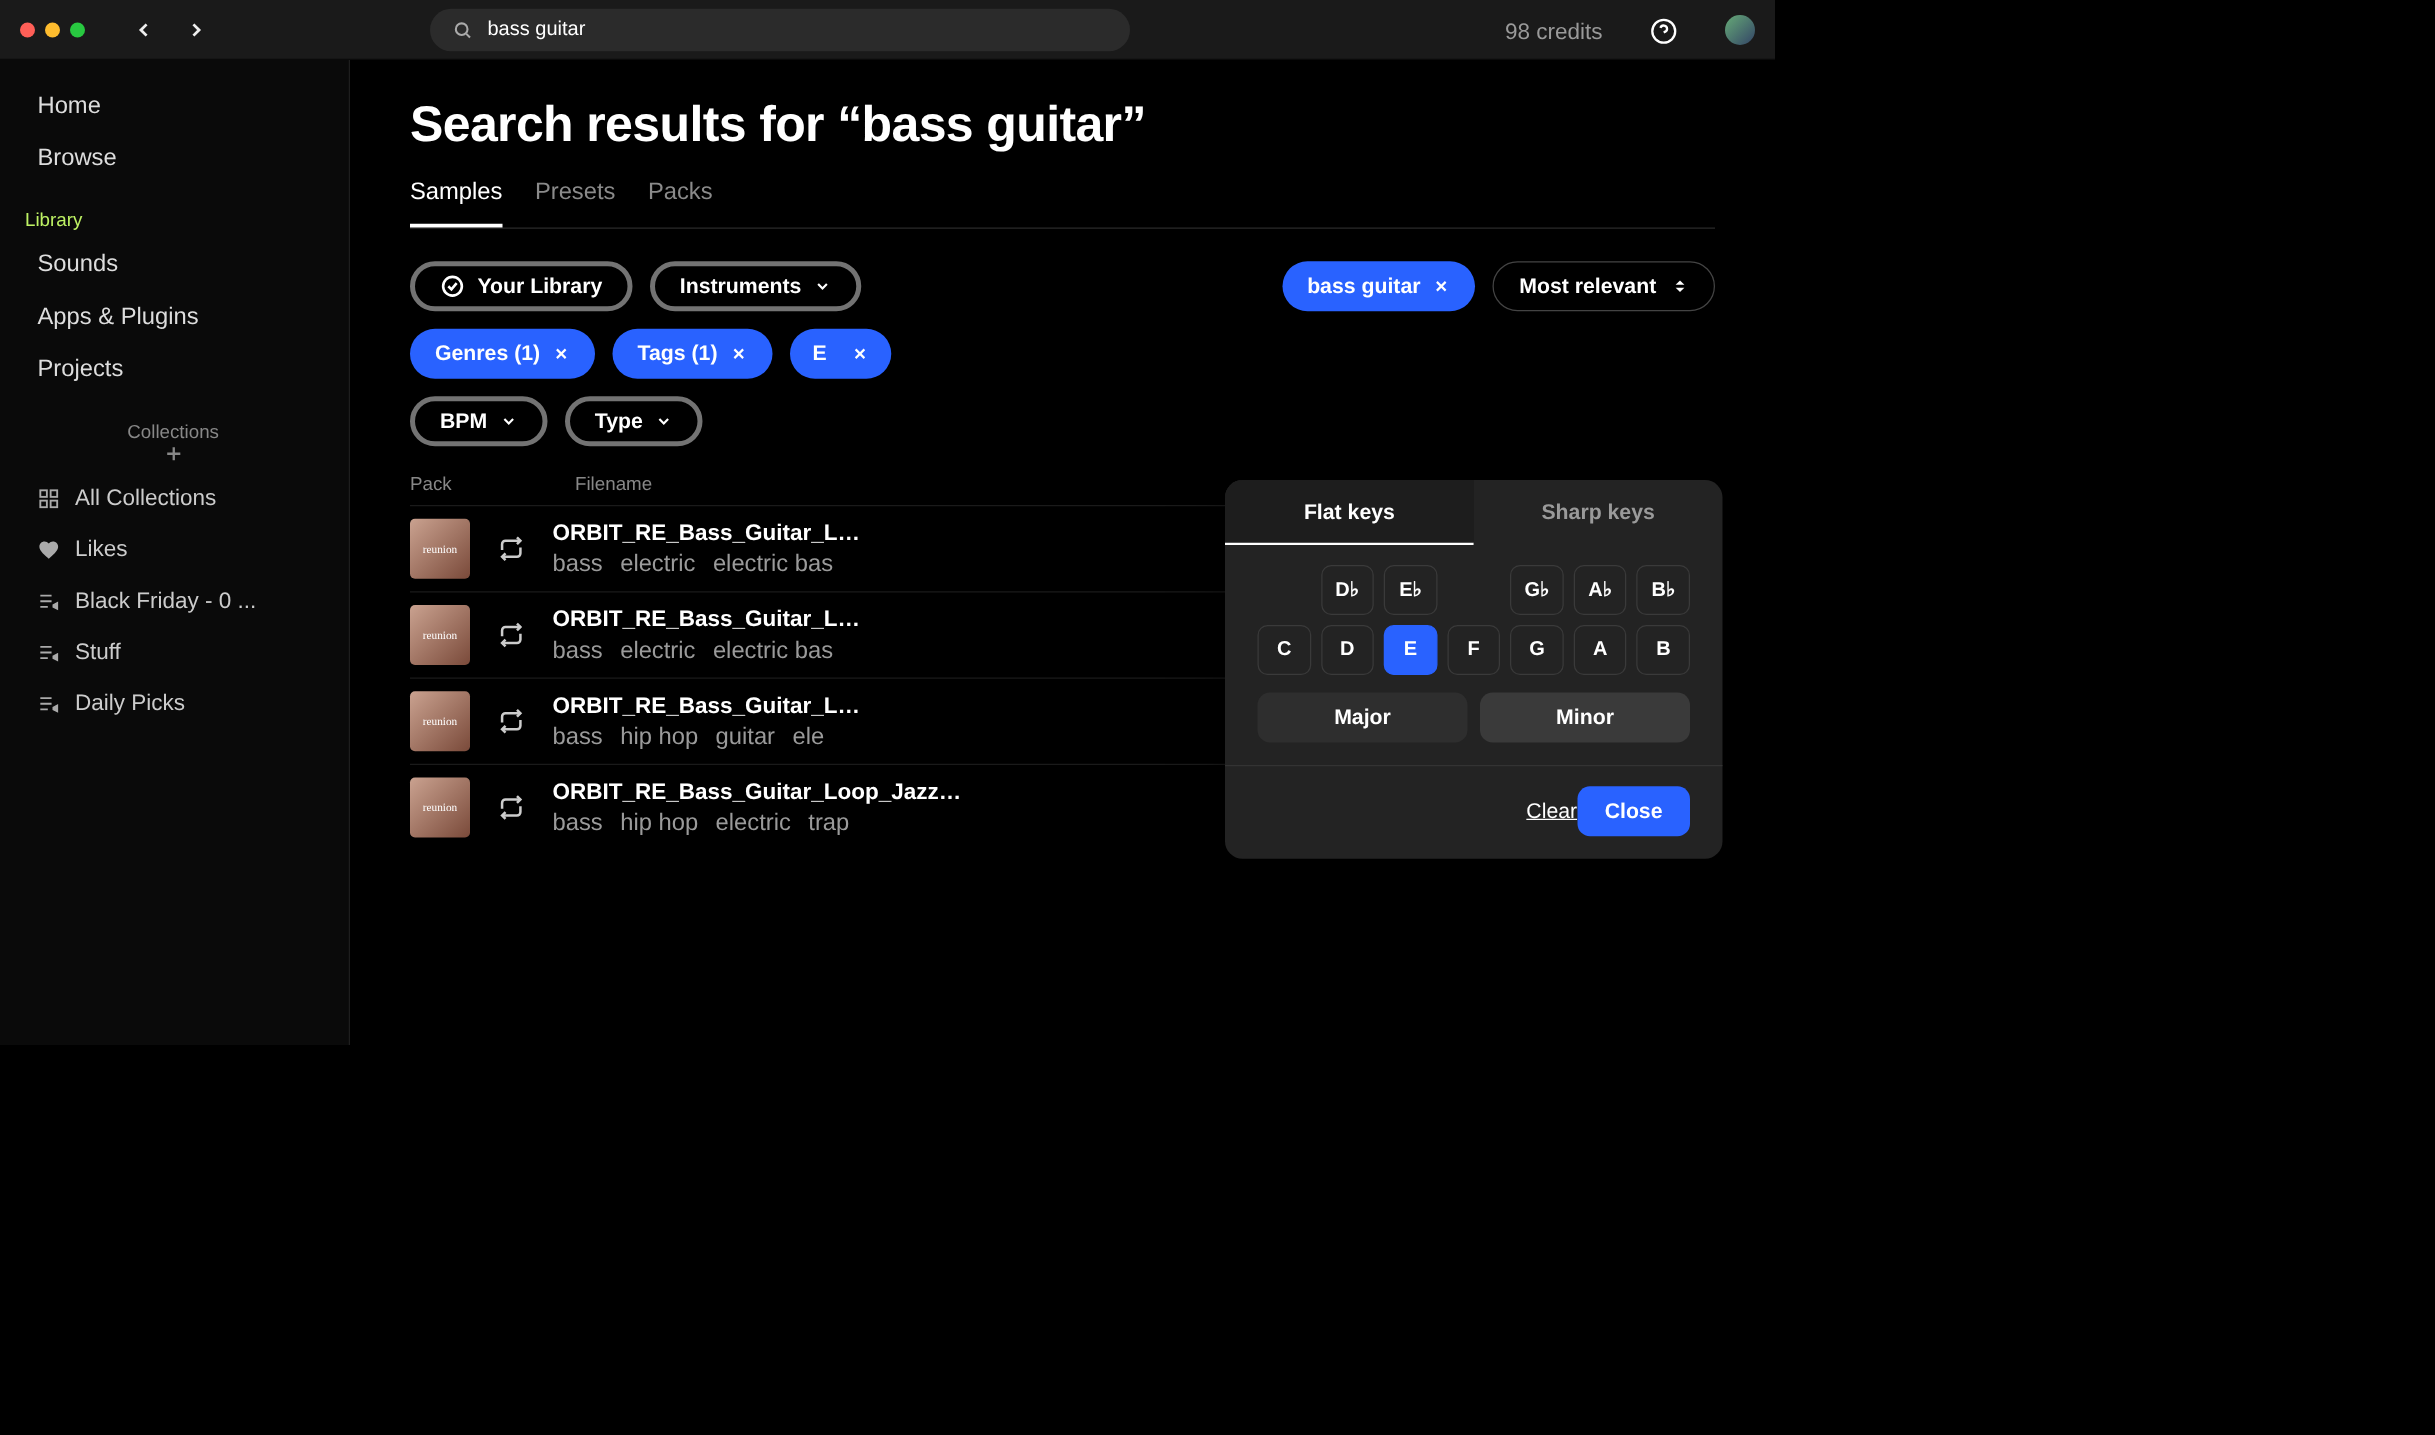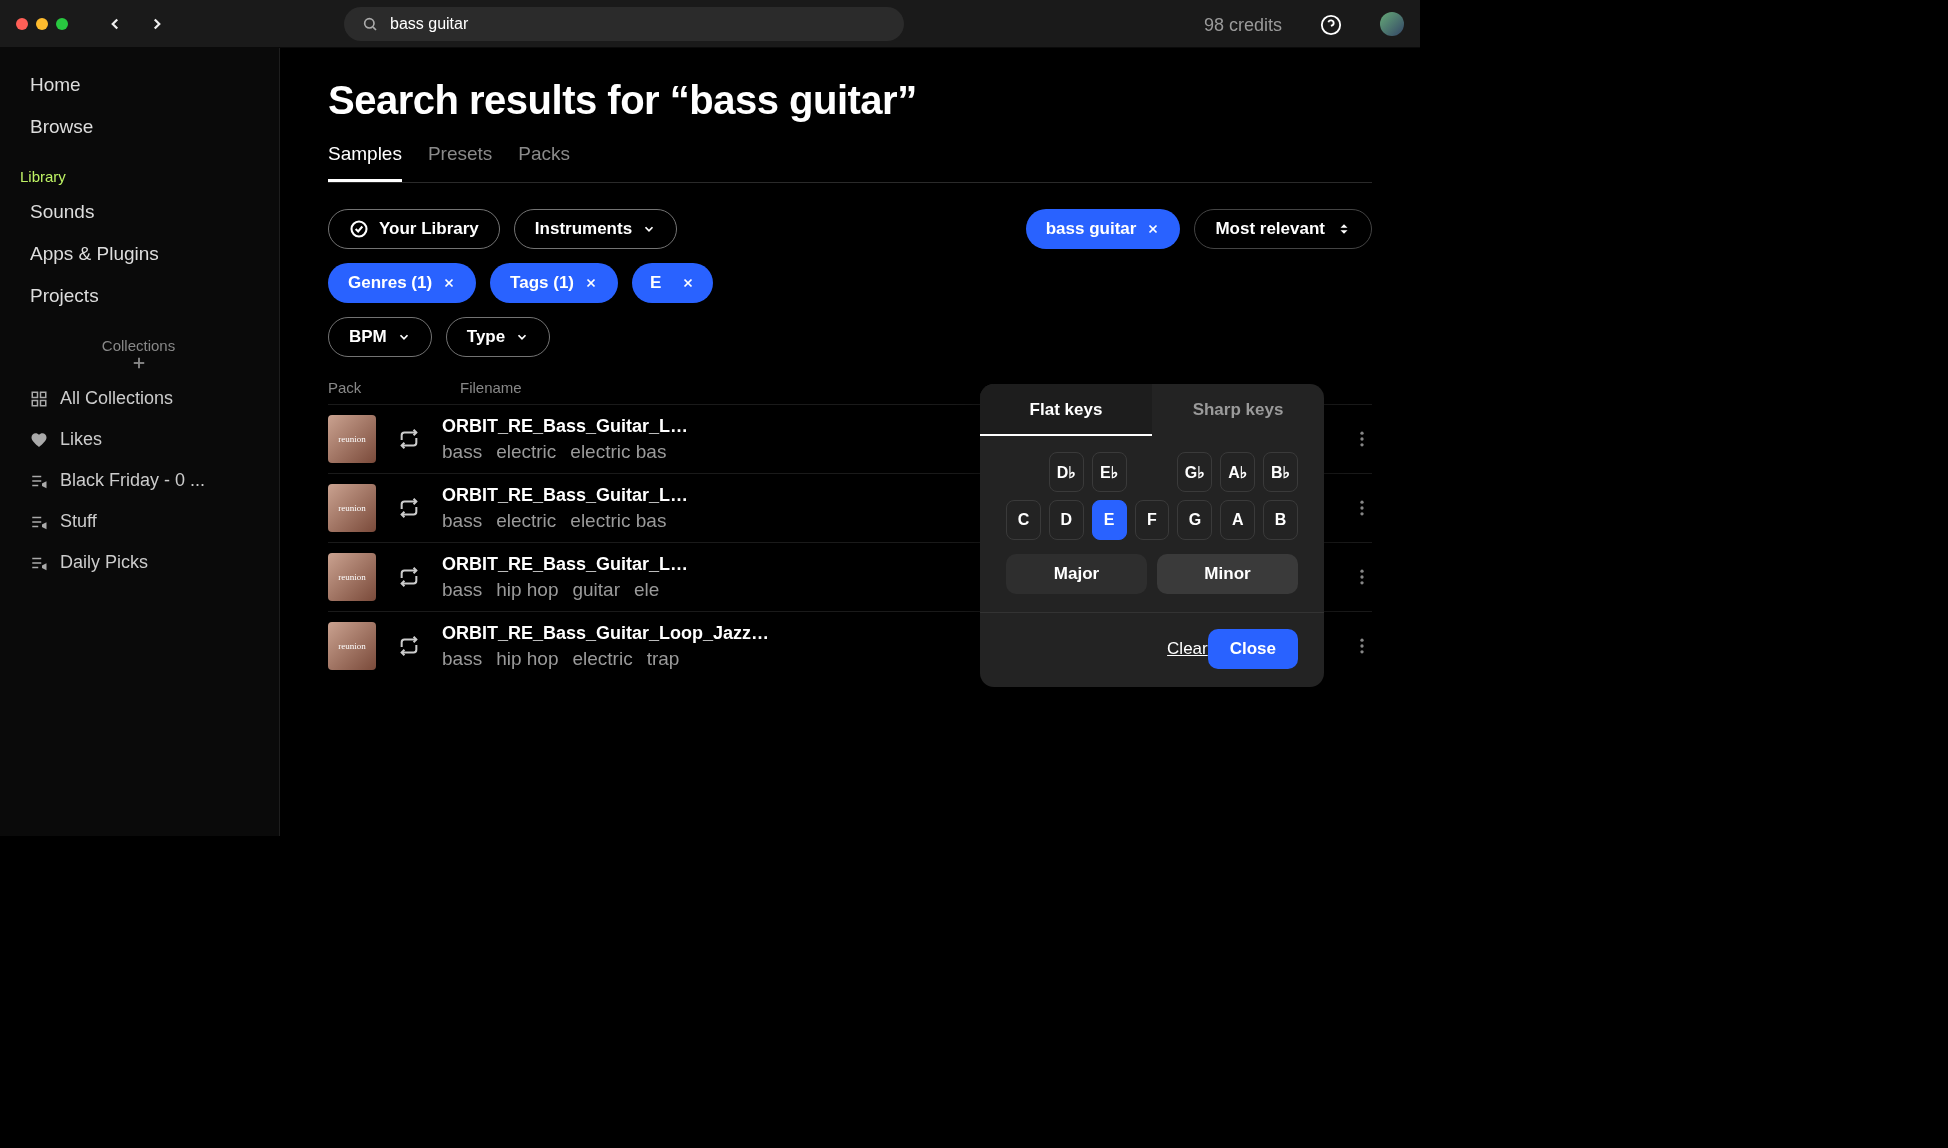--- a/index.html
+++ b/index.html
@@ -110,21 +110,21 @@
   display: flex; gap: 14px; flex-wrap: wrap; align-items: center;
   margin-bottom: 14px;
 }
 .chip {
   display: inline-flex; align-items: center; gap: 10px;
   height: 40px; padding: 0 20px;
   border-radius: 20px;
   font-size: 17px; font-weight: 600;
   cursor: pointer;
 }
-.chip-outline { border: 1px solid #737373; background: transparent; color: #fff; }
+.chip-outline { border: 4px solid #737373; background: transparent; color: #fff; }
 .chip-blue { background: #2962ff; color: #fff; }
 .chip .x { width:14px;height:14px; }
 .chevron { width:14px;height:14px; }
 .check-btn svg{ width:20px; height:20px;}
 .spacer { flex:1; }
 .sort-chip { border:1px solid #444; border-radius:20px; height:40px; padding:0 20px; display:inline-flex;align-items:center;gap:12px;font-size:17px;font-weight:600;}
 
 .table-head {
   display: flex; gap: 90px;
   padding: 8px 0 10px 0;
@@ -152,21 +152,21 @@
 .col-dur { width:70px; color:#ccc; font-size:16px; text-align:center; }
 .col-key { width:70px; color:#ccc; font-size:16px; text-align:center; }
 .col-bpm { width:60px; color:#ccc; font-size:16px; text-align:center; }
 .more { margin-left:auto; color:#888; width:20px;height:20px; cursor:pointer; }
 
 
 .popover {
   position: absolute;
   top: 336px;
   left: 700px;
-  width: 344px;
+  width: 398px;
   background: #232323;
   border-radius: 14px;
   box-shadow: 0 10px 40px rgba(0,0,0,.5);
   padding-bottom: 18px;
   z-index: 10;
 }
 .popover-tabs {
   display:flex;
 }
 .popover-tab {

